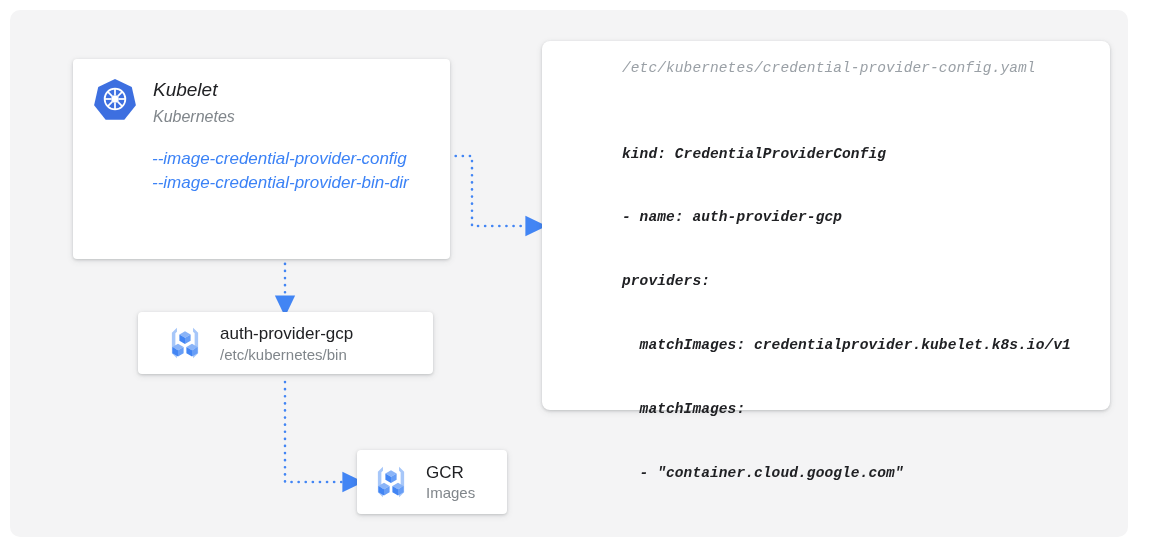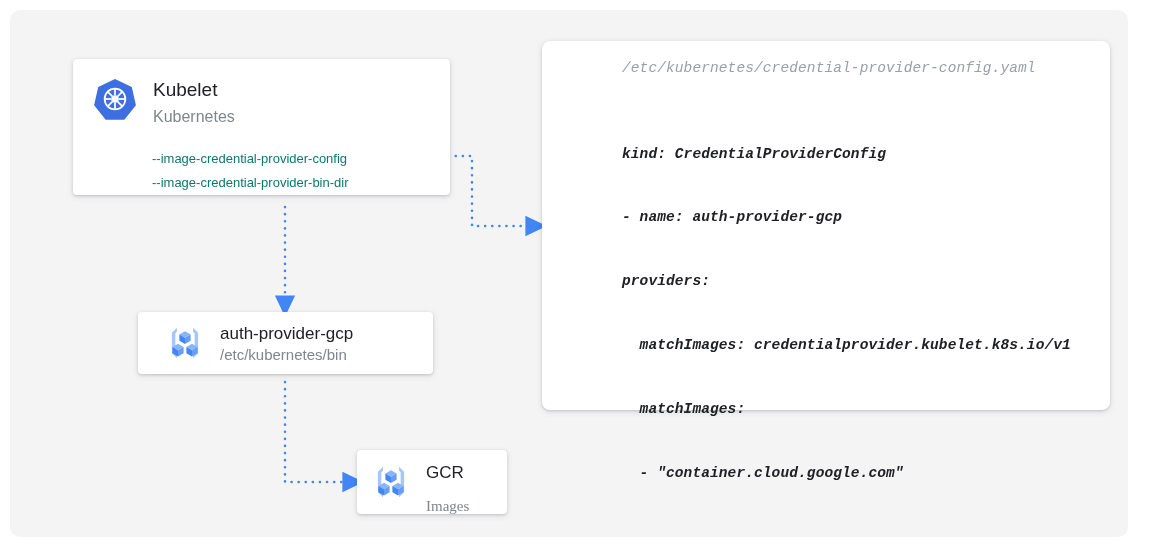--- a/index.html
+++ b/index.html
@@ -47,21 +47,22 @@
     background: #ffffff;
     border-radius: 4px;
     box-shadow: 0 1px 3px rgba(60,64,67,0.22), 0 2px 7px rgba(60,64,67,0.10);
   }
 
   
   #kubelet-card {
     left: 73px;
     top: 59px;
     width: 377px;
-    height: 136px;
+    height: 200px;
+    font-style: italic;
   }
   #kubelet-card .row-head {
     position: absolute;
     left: 20px;
     top: 18px;
     display: flex;
     align-items: flex-start;
   }
   .k8s-icon {
     width: 44px;
@@ -82,22 +83,22 @@
     line-height: 23px;
     margin-top: 3px;
     white-space: nowrap;
   }
   .flag-list {
     position: absolute;
     left: 79px;
     top: 88px;
   }
   .flag-line {
-    font-size: 13px;
-    color: #0f766e;
+    font-size: 17px;
+    color: #3b82f6;
     line-height: 24px;
     white-space: nowrap;
   }
 
   
   #auth-provider-card {
     left: 138px;
     top: 312px;
     width: 295px;
     height: 62px;
@@ -126,21 +127,21 @@
     height: 64px;
   }
   #gcr-card .row-head {
     position: absolute;
     left: 13px;
     top: 11px;
     display: flex;
     align-items: flex-start;
   }
   #gcr-card .card-title { font-size: 17px; line-height: 21px; }
-  #gcr-card .card-sub   { font-size: 15px; line-height: 19px; margin-top: 14px; font-family: Liberation Serif, serif; }
+  #gcr-card .card-sub   { font-size: 15px; line-height: 19px; margin-top: 0; }
 
   
   #yaml-card {
     left: 542px;
     top: 41px;
     width: 568px;
     height: 369px;
     border-radius: 8px;
   }
   .yaml-path {

